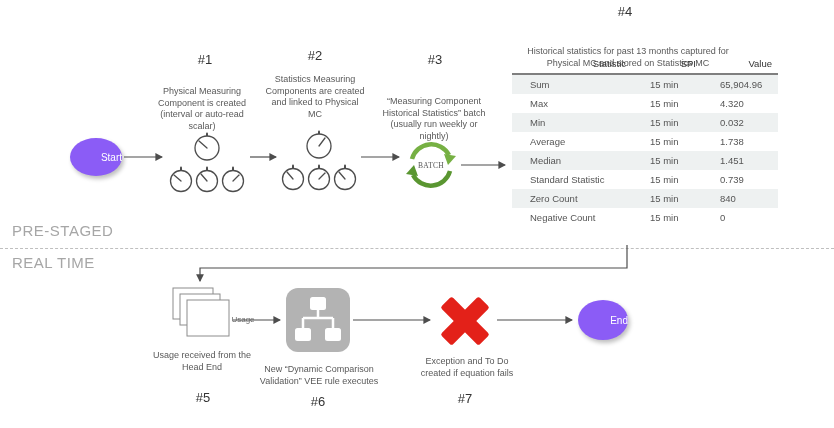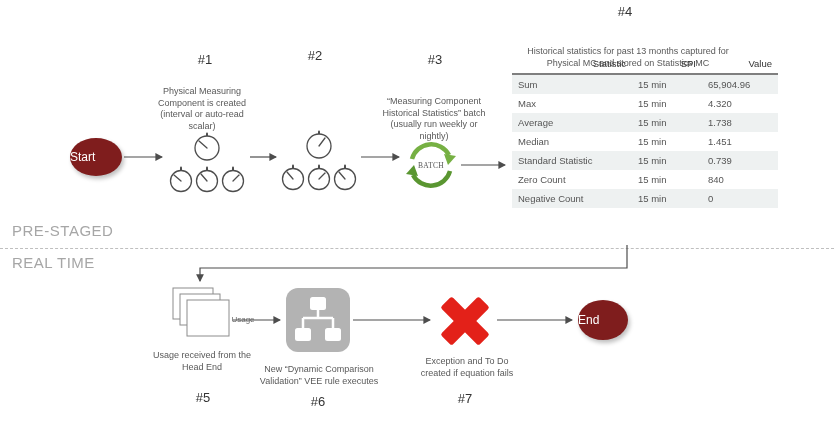--- a/index.html
+++ b/index.html
@@ -4,43 +4,43 @@
 <style>
   html,body{margin:0;padding:0;background:#fff;}
   #canvas{
     position:relative;width:834px;height:428px;background:#fff;overflow:hidden;
     font-family:"Liberation Sans", sans-serif;color:#404040;
   }
   #connectors{position:absolute;left:0;top:0;z-index:1;pointer-events:none;}
   .divider{position:absolute;left:0;top:248px;width:834px;border-top:1px dashed #bfbfbf;z-index:0;}
   .stage-label{position:absolute;left:12px;font-size:15px;letter-spacing:.5px;color:#a6a6a6;z-index:2;}
   .terminal{
-    position:absolute;background:#7f1d1d;border-radius:50%;z-index:3;
-    display:flex;align-items:center;justify-content:flex-start;
-    color:#fff;font-size:12px;box-shadow:2px 3px 4px rgba(0,0,0,.25);
+    position:absolute;background:#8b5cf6;border-radius:50%;z-index:3;
+    display:flex;align-items:center;justify-content:flex-end;
+    color:#fff;font-size:10px;box-shadow:2px 3px 4px rgba(0,0,0,.25);
   }
   .step-num{position:absolute;font-size:13px;color:#333;text-align:center;z-index:2;}
   .step-text{position:absolute;font-size:9px;line-height:1.3;color:#595959;text-align:center;z-index:2;}
   .icon{position:absolute;z-index:3;}
   .batch-wrap{position:absolute;z-index:3;}
   .batch-label{
     position:absolute;left:0;right:0;top:50%;transform:translateY(-50%);
     text-align:center;font-size:7.5px;letter-spacing:.3px;color:#555;font-family:Liberation Serif, serif;
   }
   .vee-icon{position:absolute;width:64px;height:64px;background:#b3b3b3;border-radius:12px;z-index:3;}
   .usage-wrap{position:absolute;z-index:3;}
   .usage-label{position:absolute;left:15px;top:29px;width:42px;text-align:center;font-size:8px;color:#666;margin-left:35px;}
   table.stats{
     position:absolute;left:512px;top:54px;width:230px;border-collapse:collapse;z-index:2;
     font-size:9.5px;table-layout:fixed;
   }
   table.stats th{
     text-align:right;color:#333;font-weight:normal;padding:4px 6px;border-bottom:2px solid #7f7f7f;
   }
-  table.stats td{text-align:left;color:#555;padding:4px 6px;}
+  table.stats td{text-align:left;color:#555;padding:4px 18px;}
   table.stats th:nth-child(1){width:108px;}
   table.stats th:nth-child(2){width:58px;}
   table.stats th:nth-child(3){width:64px;}
   table.stats tbody tr:nth-child(odd){background:#eef1f1;}
   .caption{position:absolute;left:512px;top:24px;width:232px;font-size:9px;line-height:1.3;color:#595959;text-align:center;z-index:2;margin-top:22px;}
 </style>
 </head>
 <body>
 
 <div id="canvas">
@@ -84,20 +84,21 @@
       <line x1="39" y1="35.5" x2="39" y2="38" stroke-width="2"></line>
       <circle cx="39" cy="49" r="10.5"></circle>
       <line x1="39" y1="49" x2="33" y2="42"></line>
       <line x1="65" y1="35.5" x2="65" y2="38" stroke-width="2"></line>
       <circle cx="65" cy="49" r="10.5"></circle>
       <line x1="65" y1="49" x2="71" y2="43"></line>
     </g>
   </svg>
 
   <div class="step-num" style="left:270px;top:48px;width:90px">#2</div>
+  <div class="step-text" style="left:264px;top:74px;width:102px">Statistics Measuring Components are created and linked to Physical MC</div>
   <svg class="icon" style="left:280px;top:130px" width="78" height="66" viewBox="0 0 78 66">
     <g stroke="#4d4d4d" fill="#fff" stroke-width="1.3" stroke-linecap="round">
       <line x1="39" y1="1.5" x2="39" y2="4" stroke-width="2"></line>
       <circle cx="39" cy="16" r="12"></circle>
       <line x1="39" y1="16" x2="45" y2="8"></line>
       <line x1="13" y1="35.5" x2="13" y2="38" stroke-width="2"></line>
       <circle cx="13" cy="49" r="10.5"></circle>
       <line x1="13" y1="49" x2="7" y2="42"></line>
       <line x1="39" y1="35.5" x2="39" y2="38" stroke-width="2"></line>
       <circle cx="39" cy="49" r="10.5"></circle>
@@ -135,20 +136,25 @@
           <td>Sum</td>
           <td>15 min</td>
           <td>65,904.96</td>
         </tr>
         <tr>
           <td>Max</td>
           <td>15 min</td>
           <td>4.320</td>
         </tr>
         <tr>
+          <td>Min</td>
+          <td>15 min</td>
+          <td>0.032</td>
+        </tr>
+        <tr>
           <td>Average</td>
           <td>15 min</td>
           <td>1.738</td>
         </tr>
         <tr>
           <td>Median</td>
           <td>15 min</td>
           <td>1.451</td>
         </tr>
         <tr>

